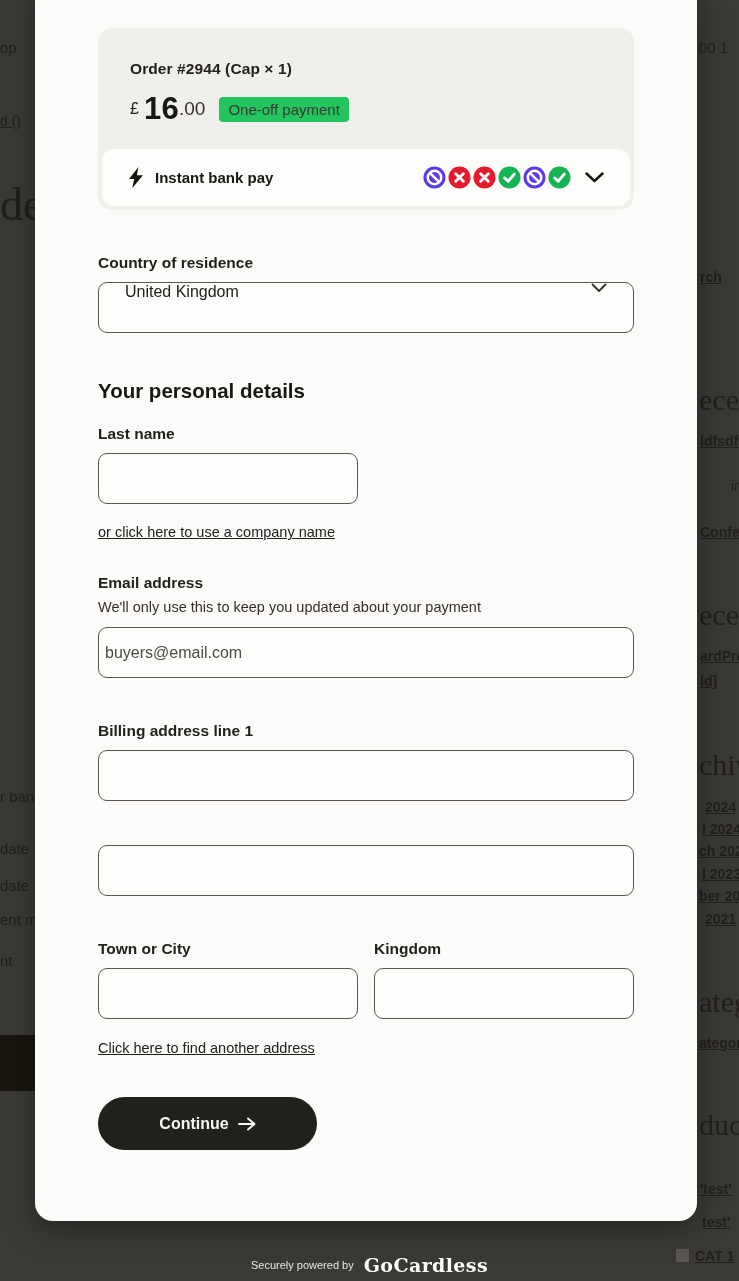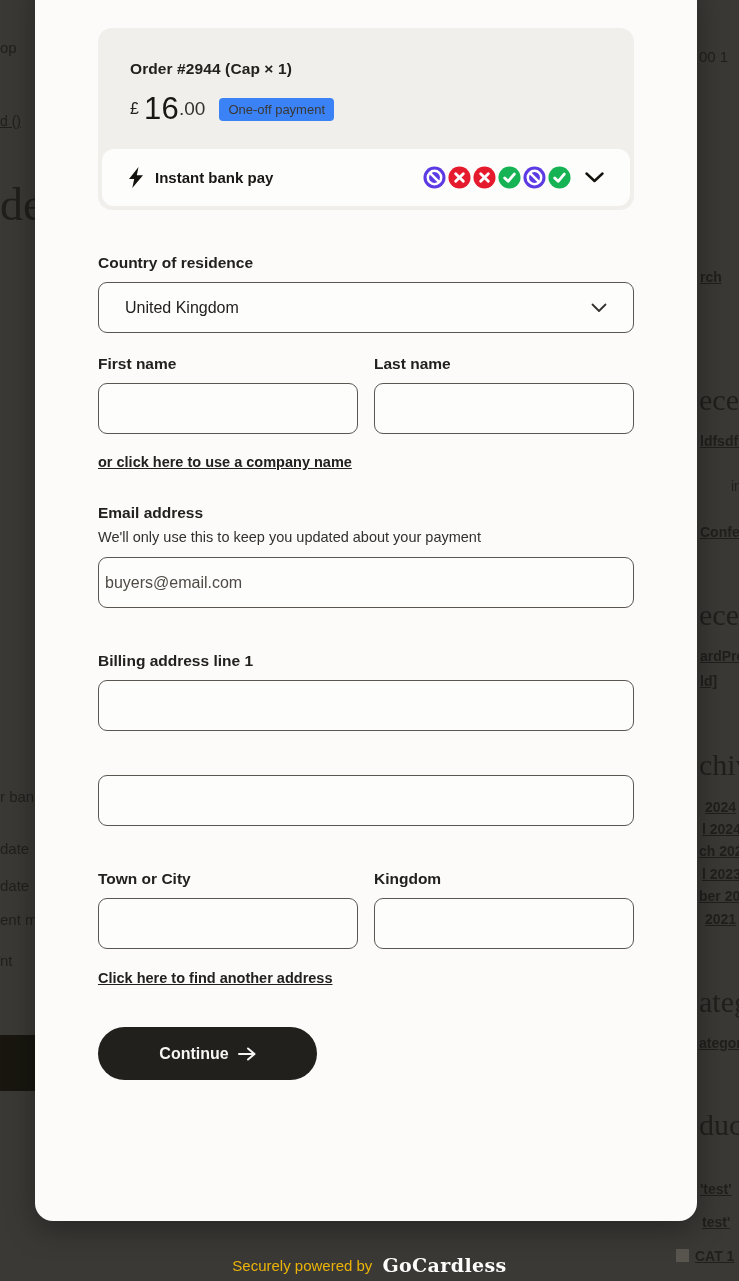--- a/index.html
+++ b/index.html
@@ -22,24 +22,24 @@
   .modal {
     position:absolute; left:35px; top:-24px; width:662px; height:1245px;
     background:#fcfbfa; border-radius:18px; padding:52px 63px 0 63px;
     box-shadow:0 8px 30px rgba(0,0,0,.35);
   }
   
   .order-card { background:#f1efec; border-radius:14px; padding:32px 32px 4px 32px; }
   .order-title { font-size:15.5px; font-weight:bold; color:#23211e; letter-spacing:.1px; }
   .price-row { display:flex; align-items:center; margin-top:13px; }
   .cur { font-size:16px; color:#23211e; margin-right:5px; }
-  .amt-major { font-size:31px; font-weight:normal; color:#191713; letter-spacing:.3px; }
+  .amt-major { font-size:31px; font-weight:bold; color:#191713; letter-spacing:.3px; }
   .amt-minor { font-size:19px; color:#34312d; }
   .badge {
-    margin-left:14px; background:#3b82f6; color:#3b3834; font-size:13px;
+    margin-left:14px; background:#22c55e; color:#3b3834; font-size:15px;
     padding:4px 9px; border-radius:4px;
   }
   .scheme-row { display:flex; align-items:center; margin-top:27px; }
   .scheme-title { font-size:16px; font-weight:bold; color:#23211e; }
   .more-details { font-size:13px; color:#3a3733; text-decoration:underline; margin-left:13px; cursor:pointer; }
   .dd-logo { margin-left:auto; display:flex; align-items:center; gap:1px; }
   .dd-text { display:flex; flex-direction:column; line-height:1; }
   .dd-l1 { font-size:8.5px; font-weight:bold; letter-spacing:1px; color:#121109; }
   .dd-l2 { font-size:10px; font-weight:bold; letter-spacing:2.5px; color:#121109; }
   .ibp-panel {
@@ -53,63 +53,63 @@
 
   
   .field-label { font-size:15.5px; font-weight:bold; color:#23211e; }
   .optional { font-weight:normal; font-size:13.5px; color:#57534e; }
   .select-box, .text-input {
     width:100%; height:51px; border:1px solid #5a5651; border-radius:9px;
     background:#fdfdfc; font-size:16px; color:#23211e; padding:0 26px;
     font-family:inherit; outline:none;
   }
   .text-input::placeholder { color:#4e4a45; opacity:1; }
-  .select-box { display:flex; align-items:center; cursor:pointer; }
+  .select-box { display:flex; cursor:pointer; }
   .select-box .sel-val { flex:1; }
   .section-country { margin-top:44px; }
   .lbl-gap { margin-bottom:10px; }
   .personal-heading { font-size:20.5px; font-weight:bold; color:#191713; margin-top:46px; }
   .two-col { display:flex; gap:16px; margin-top:22px; }
   .col { width:260px; }
   .inline-link {
-    display:inline-block; margin-top:20px; font-size:14.5px; font-weight:bold;
+    display:inline-block; margin-top:20px; font-size:14.5px; font-weight:normal;
     color:#23211e; text-decoration:underline; cursor:pointer;
   }
   .section { margin-top:33px; }
   .helper { font-size:14.5px; color:#33302c; margin-top:7px; }
   .input-gap { margin-top:12px;padding-left:6px; }
   .section-billing { margin-top:44px; }
   .continue-btn {
     margin-top:40px; width:219px; height:53px; border:none; border-radius:27px;
     background:#21201d; color:#f7f6f4; font-size:16px; font-weight:bold;
     display:flex; align-items:center; justify-content:center; gap:9px; cursor:pointer;
     font-family:inherit;
   }
   
   .footer {
     position:absolute; left:0; top:1254px; width:739px; text-align:center;
     display:flex; align-items:center; justify-content:center; gap:10px;
   }
-  .powered { font-size:15px; color:#eab308; }
+  .powered { font-size:11px; color:#e5e5e5; }
   .brand { font-size:19px; font-weight:bold; color:#fdfdfc; letter-spacing:.4px; font-family:"DejaVu Serif","Liberation Serif",serif; }
 </style>
 </head>
 <body>
 
 <span class="bg-frag sm" style="left:0;top:39px">op</span>
 <span class="bg-frag plain" style="left:0;top:113px;text-decoration:underline">d  ()</span>
 <span class="bg-frag huge" style="left:0;top:178px">de</span>
 <span class="bg-frag sm" style="left:0;top:788px">r ban</span>
 <span class="bg-frag sm" style="left:0;top:840px">date</span>
 <span class="bg-frag sm" style="left:0;top:877px">date</span>
 <span class="bg-frag sm" style="left:0;top:911px">ent m</span>
 <span class="bg-frag sm" style="left:0;top:952px">nt</span>
 <div class="bg-dark-block"></div>
 
-<span class="bg-frag sm" style="left:699px;top:48px">00   1</span>
+<span class="bg-frag sm" style="left:699px;top:39px">00   1</span>
 <span class="bg-frag link" style="left:700px;top:269px">rch</span>
 <span class="bg-frag big" style="left:699px;top:383px">ecen</span>
 <span class="bg-frag link" style="left:700px;top:433px">ldfsdfs</span>
 <span class="bg-frag plain" style="left:731px;top:478px">ing</span>
 <span class="bg-frag link" style="left:700px;top:524px">Confer</span>
 <span class="bg-frag big" style="left:699px;top:598px">ecen</span>
 <span class="bg-frag link" style="left:700px;top:648px">ardPre</span>
 <span class="bg-frag link" style="left:700px;top:673px">ld]</span>
 <span class="bg-frag big" style="left:699px;top:748px">chiv</span>
 <span class="bg-frag link" style="left:705px;top:799px">2024</span>
@@ -194,26 +194,23 @@
   <div class="section-country">
     <div class="field-label lbl-gap">Country of residence</div>
     <div class="select-box">
       <span class="sel-val">United Kingdom</span>
       <svg width="16" height="10" viewBox="0 0 16 10">
         <path d="M1.5 1.5 L8 8 L14.5 1.5" fill="none" stroke="#34312d" stroke-width="1.8" stroke-linecap="round" stroke-linejoin="round"></path>
       </svg>
     </div>
   </div>
 
+  <div class="personal-heading">Your personal details</div>
 
   <div class="two-col">
-    <div class="col">
-      <div class="field-label lbl-gap">First name</div>
-      <input class="text-input" type="text" style="">
-    </div>
     <div class="col">
       <div class="field-label lbl-gap">Last name</div>
       <input class="text-input" type="text" style="">
     </div>
   </div>
   <span class="inline-link">or click here to use a company name</span>
 
   <div class="section">
     <div class="field-label">Email address</div>
     <div class="helper">We'll only use this to keep you updated about your payment</div>

